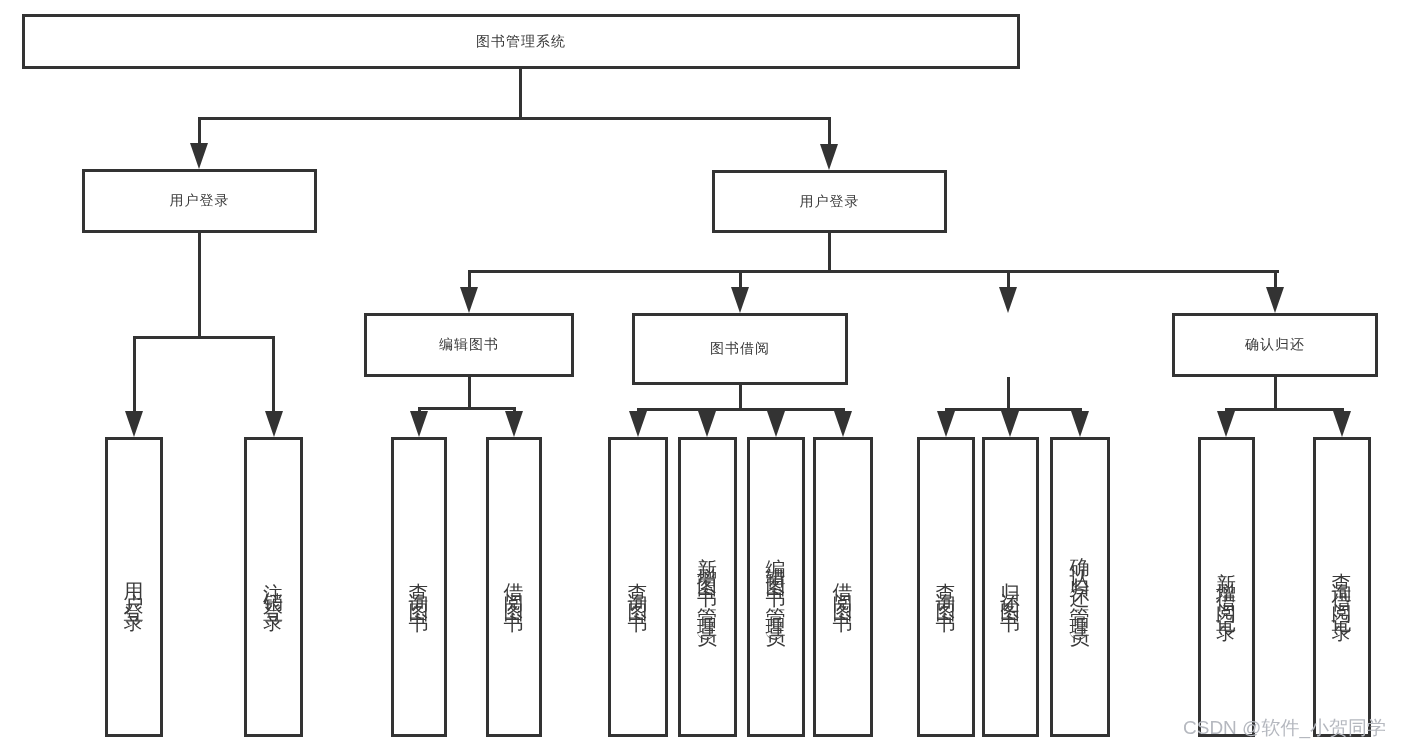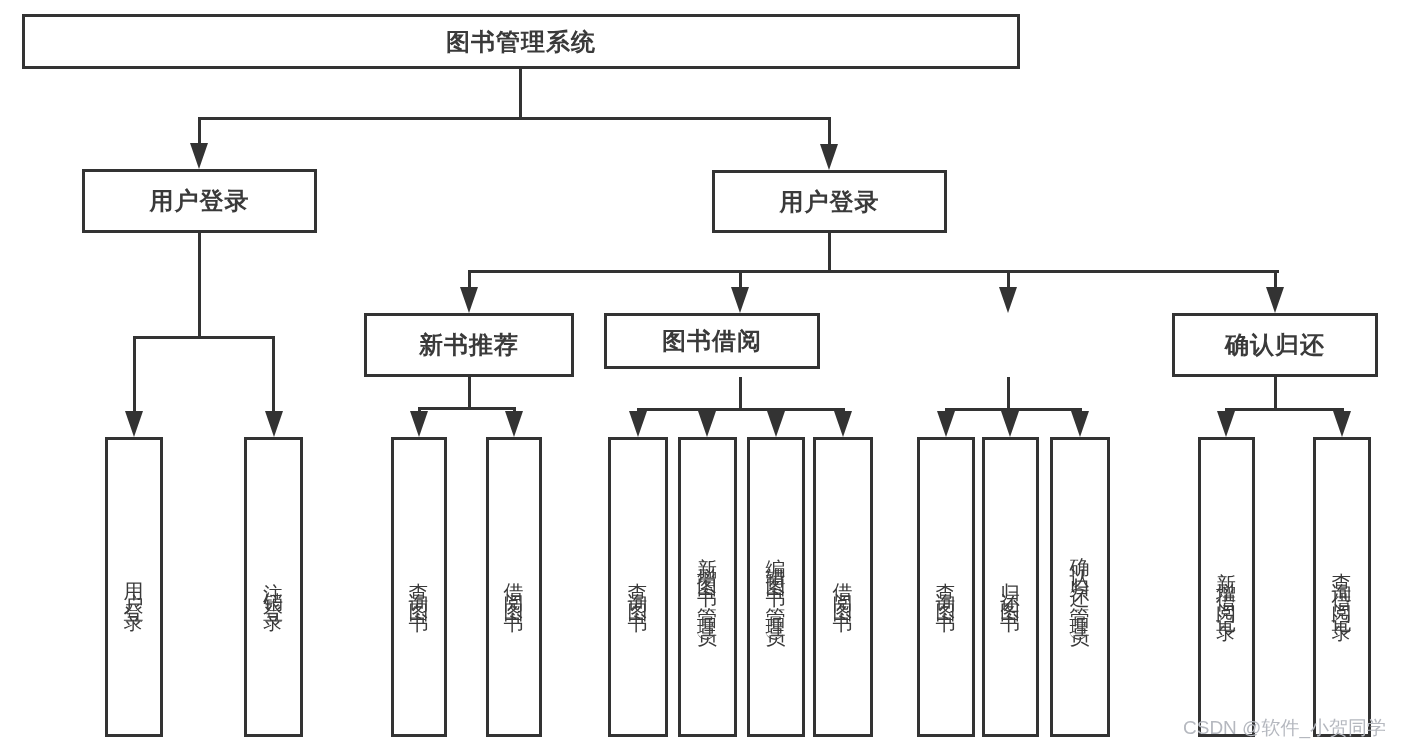--- a/index.html
+++ b/index.html
@@ -8,21 +8,21 @@
     font-family:"Liberation Sans", sans-serif; overflow:hidden;
   }
   .vl { position:absolute; width:3px; background:#333333; }
   .hl { position:absolute; height:3px; background:#333333; }
   .ah { position:absolute; width:0; height:0;
         border-left:9px solid transparent; border-right:9px solid transparent;
         border-top:26px solid #333333; }
   .box { position:absolute; box-sizing:border-box; border:3px solid #333333;
          background:#ffffff; display:flex; align-items:center; justify-content:center;
          color:#3a3a3a; }
-  .hbox { font-size:24px; letter-spacing:1px;font-weight:bold; }
+  .hbox { font-size:14px; letter-spacing:1px; }
   .leaf { top:437px; height:300px; }
   .vlabel { writing-mode:vertical-rl; text-orientation:mixed;
             font-size:20px; letter-spacing:10px; line-height:1; color:#3a3a3a; }
   .watermark { position:absolute; left:1183px; top:715px; font-size:19px;
                color:#b5b8bf; white-space:nowrap; z-index:5; }
 </style>
 </head>
 <body>
 
 <div class="canvas">
@@ -91,23 +91,23 @@
   </div>
 
   <div class="box hbox" style="left:82px;top:169px;width:235px;height:64px">
     <span>用户登录</span>
   </div>
   <div class="box hbox" style="left:712px;top:170px;width:235px;height:63px">
     <span>用户登录</span>
   </div>
 
   <div class="box hbox" style="left:364px;top:313px;width:210px;height:64px">
-    <span>新书推荐</span>
+    <span>编辑图书</span>
   </div>
-  <div class="box hbox" style="left:604px;top:313px;width:216px;height:56px">
+  <div class="box hbox" style="left:632px;top:313px;width:216px;height:72px">
     <span>图书借阅</span>
   </div>
   <div class="box hbox" style="left:1172px;top:313px;width:206px;height:64px">
     <span>确认归还</span>
   </div>
 
   <div class="box leaf" style="left:105px;width:58px">
     <span class="vlabel">用户登录</span>
   </div>
   <div class="box leaf" style="left:244px;width:59px">

